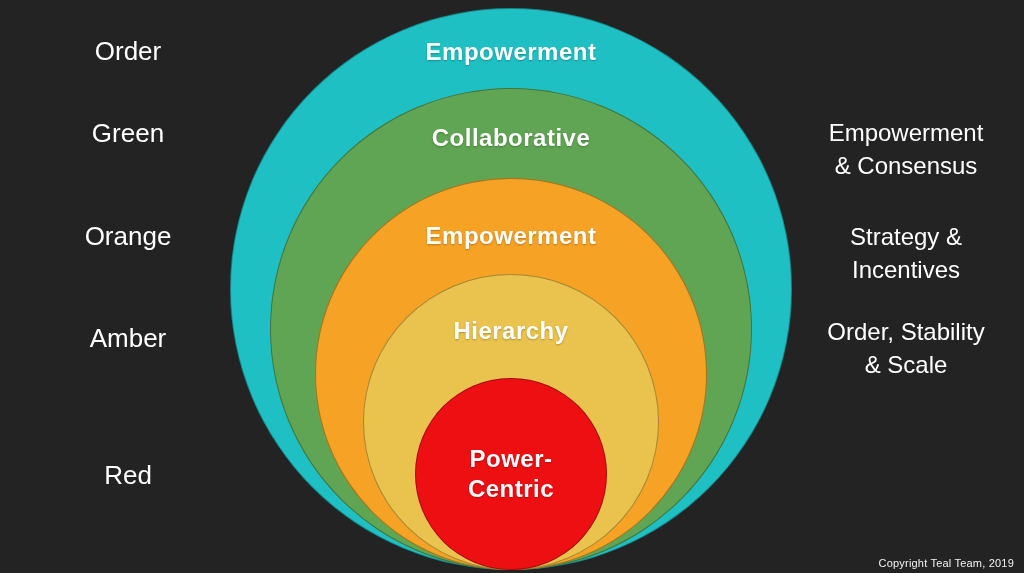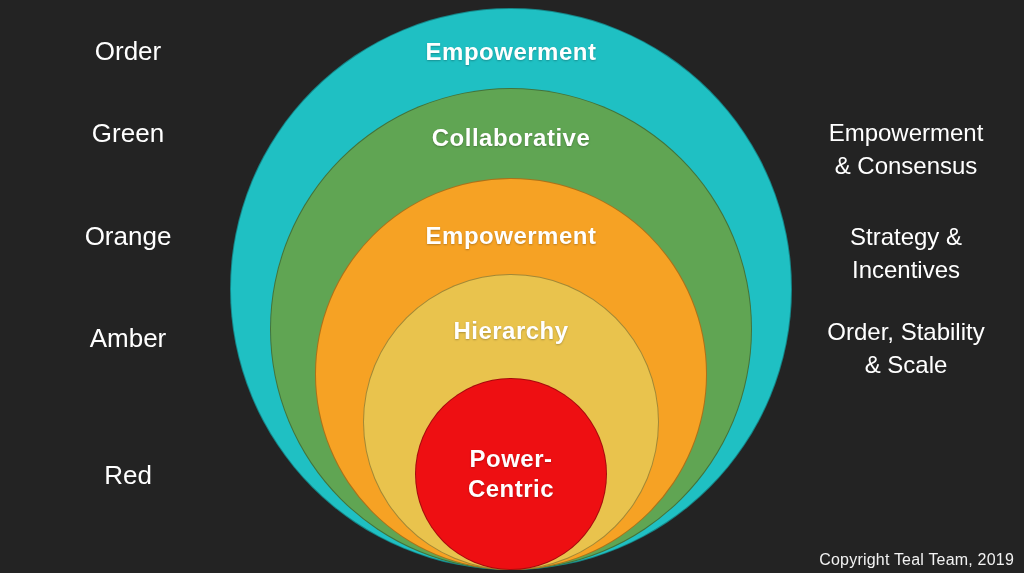--- a/index.html
+++ b/index.html
@@ -73,21 +73,21 @@
   .rl-teal   { top: 33px; font-weight: bold; }
   .rl-green  { top: 116px; }
   .rl-orange { top: 220px; }
   .rl-amber  { top: 315px; }
   .rl-red    { top: 445px; }
 
   .copyright {
     position: absolute;
     right: 10px;
     bottom: 4px;
-    font-size: 16px;
+    font-size: 11px;
     color: #f2f2f2;
     letter-spacing: 0.2px;
     margin-left: 32px;
   }
 </style>
 </head>
 <body>
 
 <div class="stage">
 

